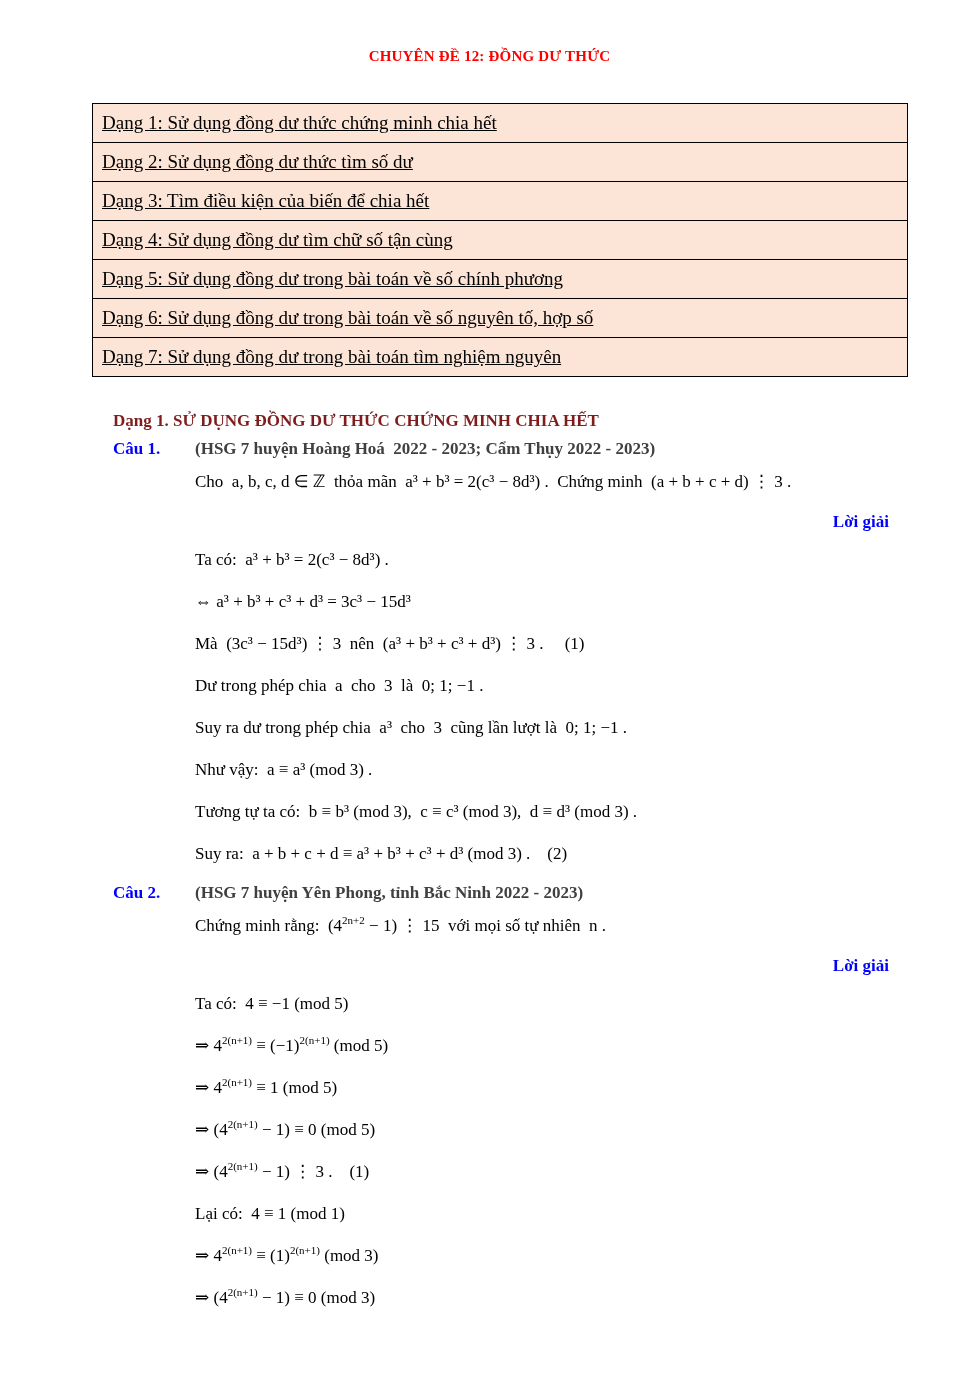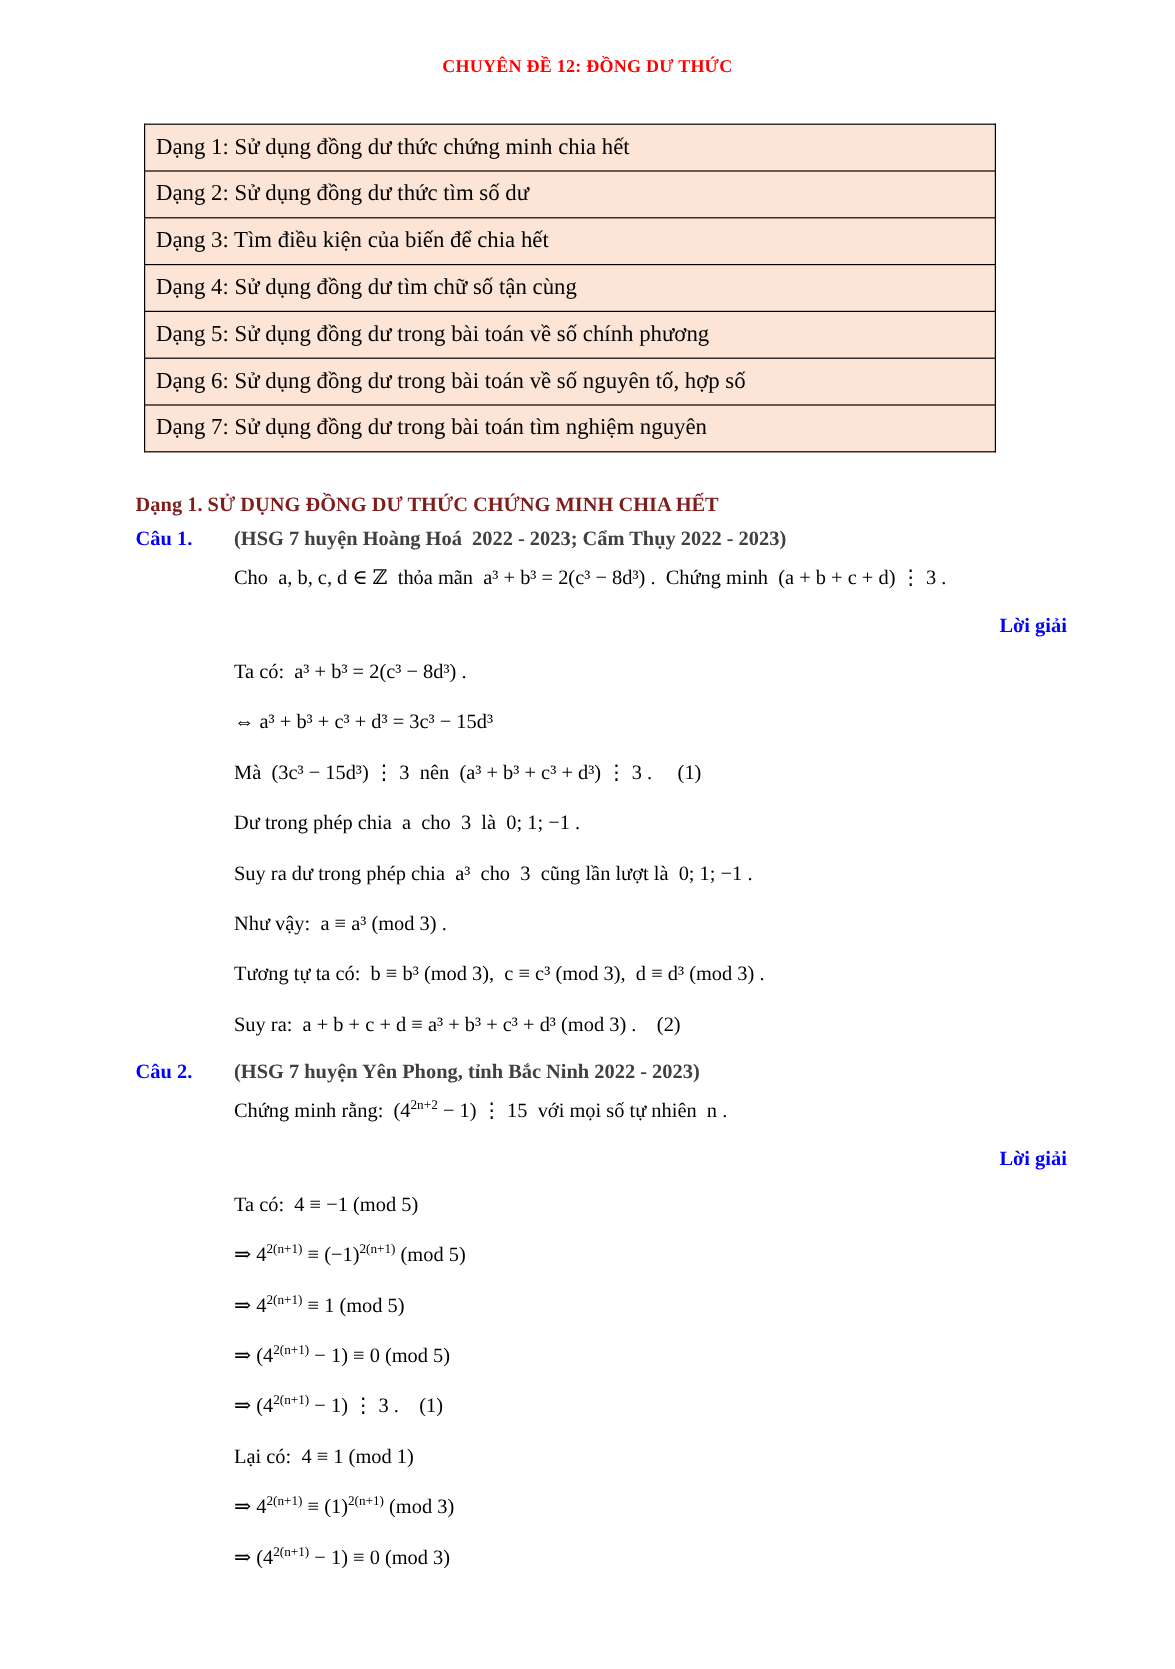--- a/index.html
+++ b/index.html
@@ -9,38 +9,38 @@
     background: #ffffff; color: #000;
     font-family: "Liberation Serif", "DejaVu Serif", serif;
   }
   .doc-title {
     padding-top: 48px; text-align: center;
     font-size: 15px; font-weight: 700; color: #FF0000;
     letter-spacing: 0.2px;
   }
   .dang-table {
     border-collapse: collapse;
-    margin: 38px 0 0 120px; width: 710px;
+    margin: 38px 0 0 92px; width: 816px; text-decoration: underline;
   }
   .dang-table td {
     border: 1px solid #000; background: #FCE4D6;
     font-size: 19px; padding: 8px 10px 8px 9px;
   }
   .section-heading {
     margin: 34px 0 0 113px;
     font-size: 17px; font-weight: 700; color: #7f1d1d;
     white-space: pre-wrap;
   }
   .cau-row { margin: 8px 0 0 113px; display: flex; font-size: 17px; font-weight: 700; }
   .cau-label { color: #0000FF; width: 82px; flex: 0 0 82px; white-space: pre; }
   .cau-source { color: #404040; white-space: pre-wrap; }
   .indent { margin: 0 90px 0 195px; }
   p { margin: 0; }
   .line { font-size: 17px; line-height: 42px; white-space: pre-wrap; }
-  .problem { line-height: 46px; }
+  .problem { line-height: 46px; font-family: Liberation Serif, serif; }
   .loigiai {
     margin: 0 90px 0 195px; text-align: right;
     color: #0000FF; font-weight: 700; font-size: 17px; line-height: 34px;
   }
   sup { font-size: 11px; line-height: 0; vertical-align: super; }
 </style>
 </head>
 <body>
 
 <div class="page">

